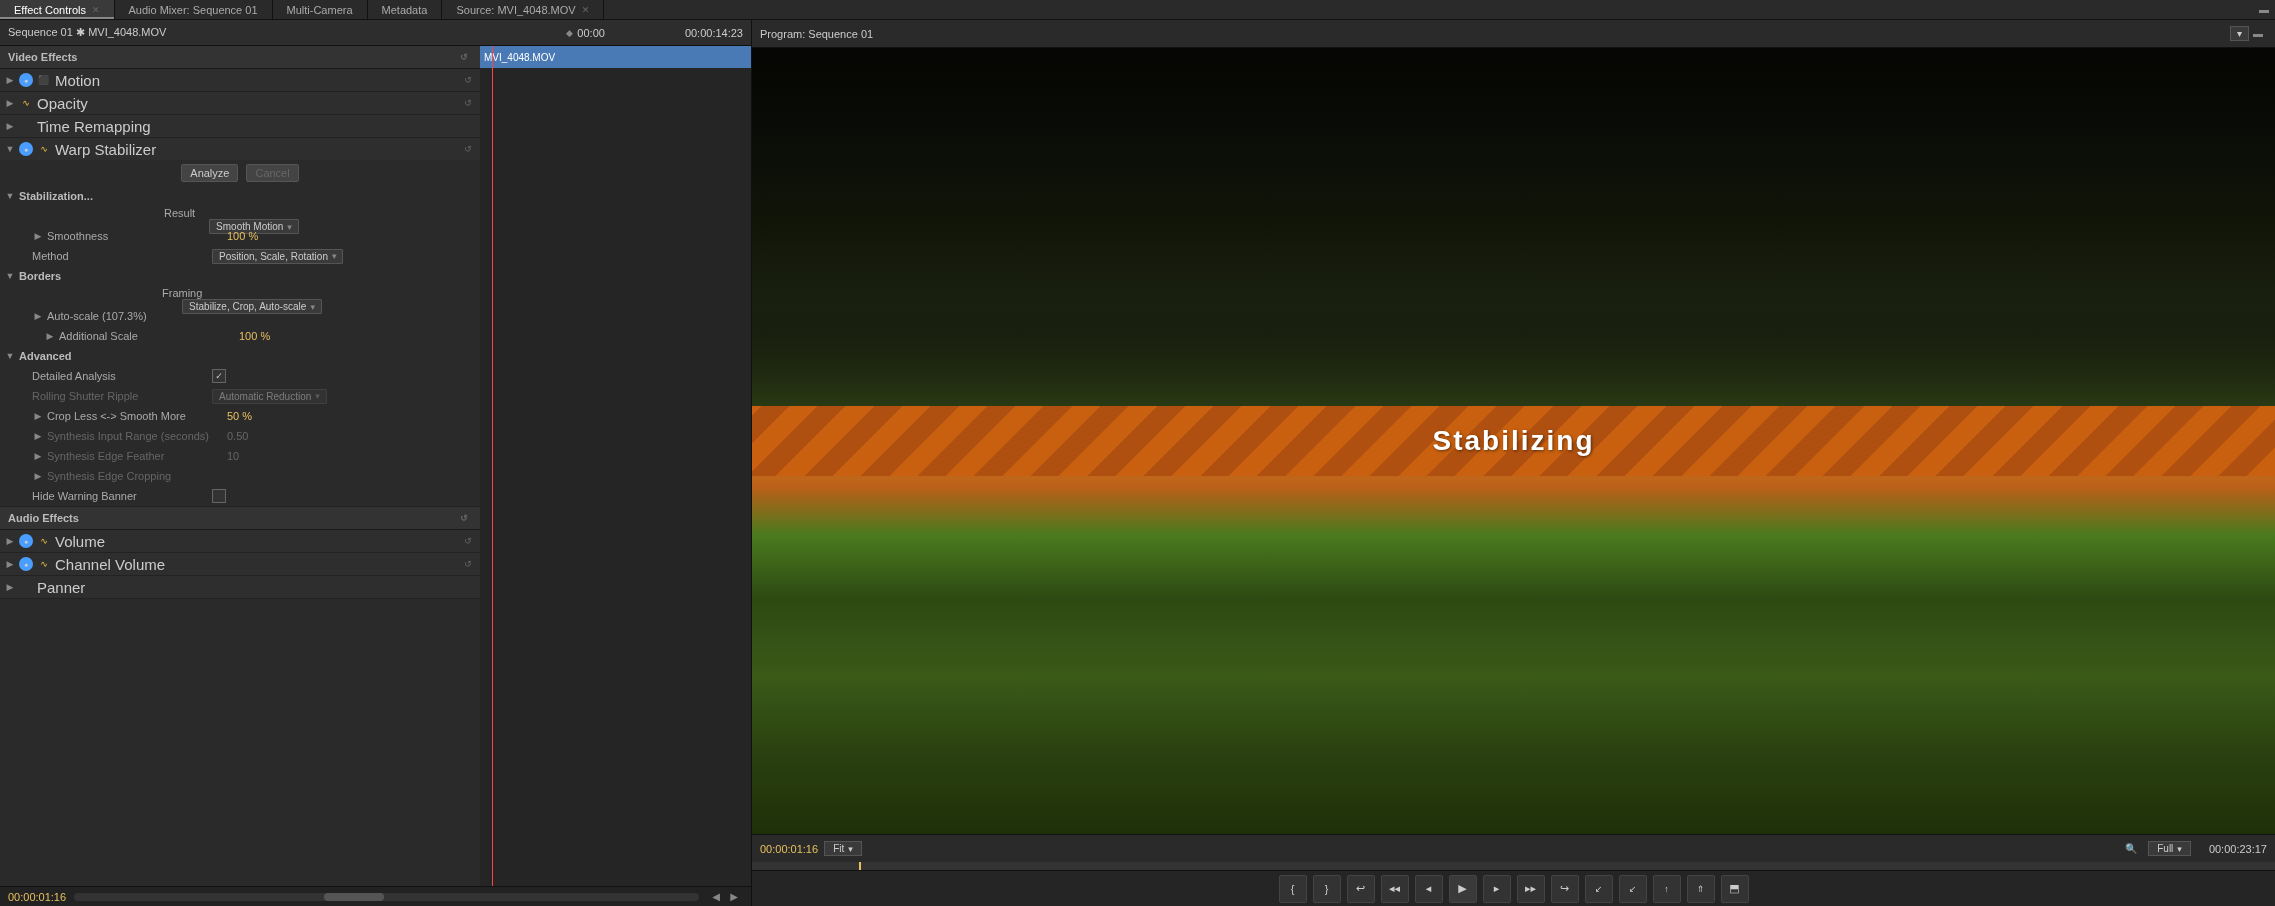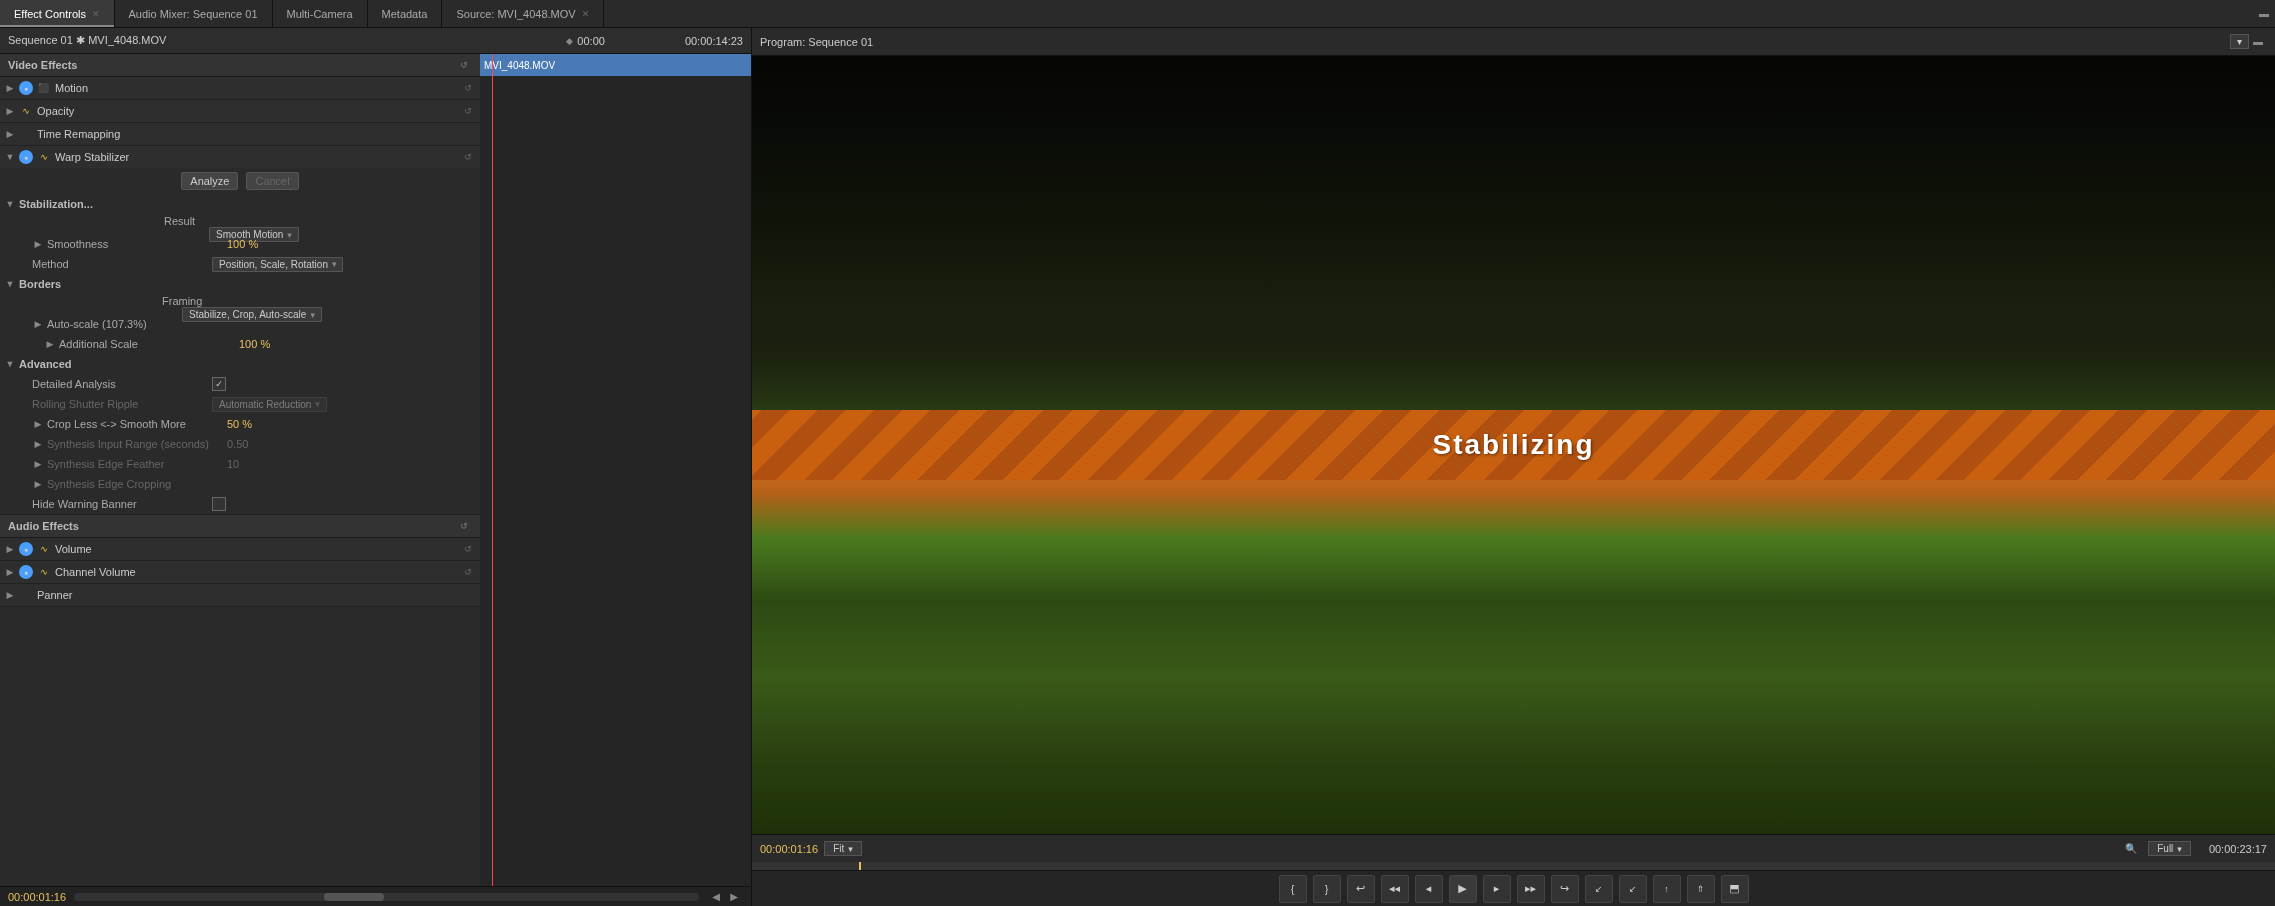--- a/index.html
+++ b/index.html
@@ -12,21 +12,21 @@
       height: 906px;
       overflow: hidden;
       display: flex;
       flex-direction: column;
     }
 
     
     .tab-bar {
       display: flex;
       background: #2a2a2a;
-      height: 28px;
+      height: 20px;
       align-items: flex-end;
       border-bottom: 1px solid #111;
       flex-shrink: 0;
     }
     .tab {
       padding: 0 14px;
       height: 100%;
       display: flex;
       align-items: center;
       font-size: 11px;
@@ -167,21 +167,21 @@
       width: 14px; height: 14px;
       border-radius: 50%;
       background: #555;
       margin-right: 4px;
       display: flex; align-items: center; justify-content: center;
       font-size: 7px; cursor: pointer;
     }
     .toggle-anim.active { background: #4a9eff; }
     .effect-name {
       flex: 1;
-      font-size: 11px;
+      font-size: 15px;
       color: #ccc;
     }
     .reset-btn {
       width: 16px; height: 16px;
       display: flex; align-items: center; justify-content: center;
       color: #666; font-size: 9px; cursor: pointer;
     }
 
     
     .sub-row {

